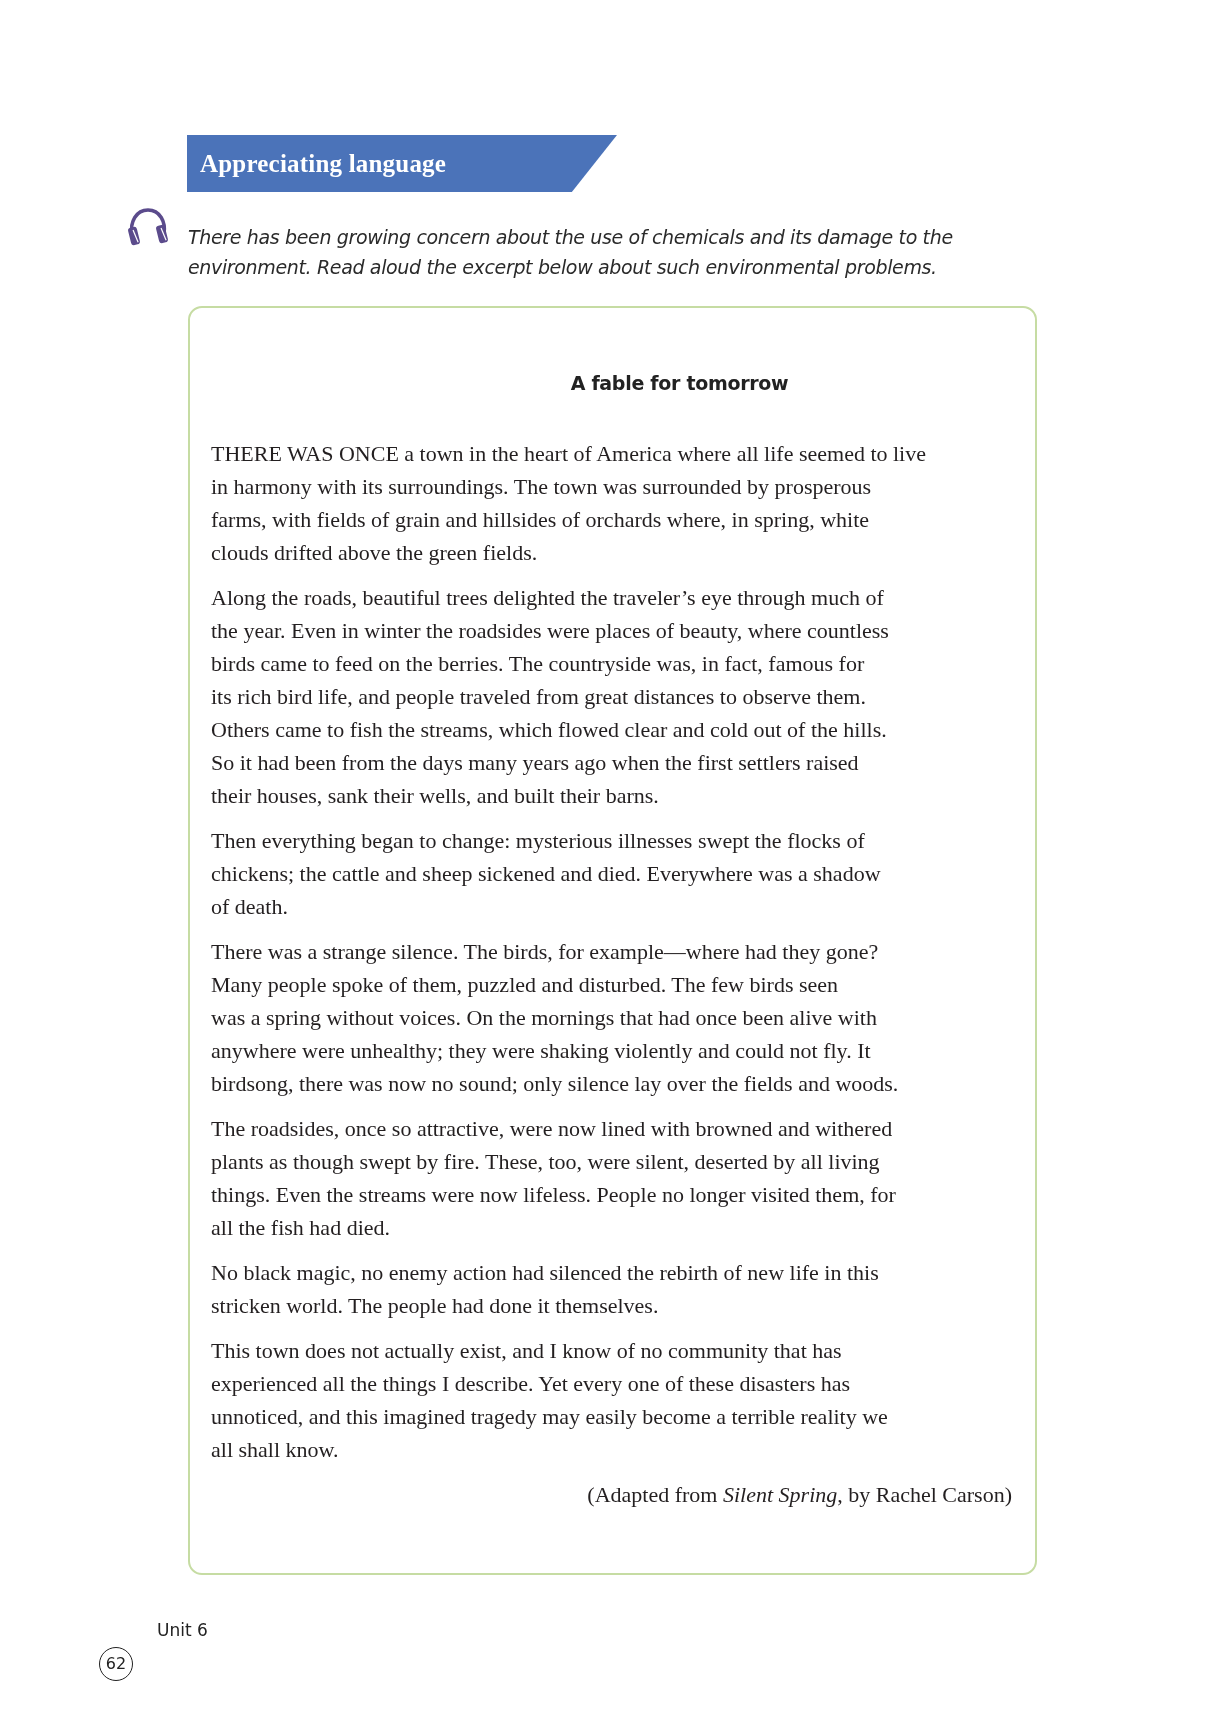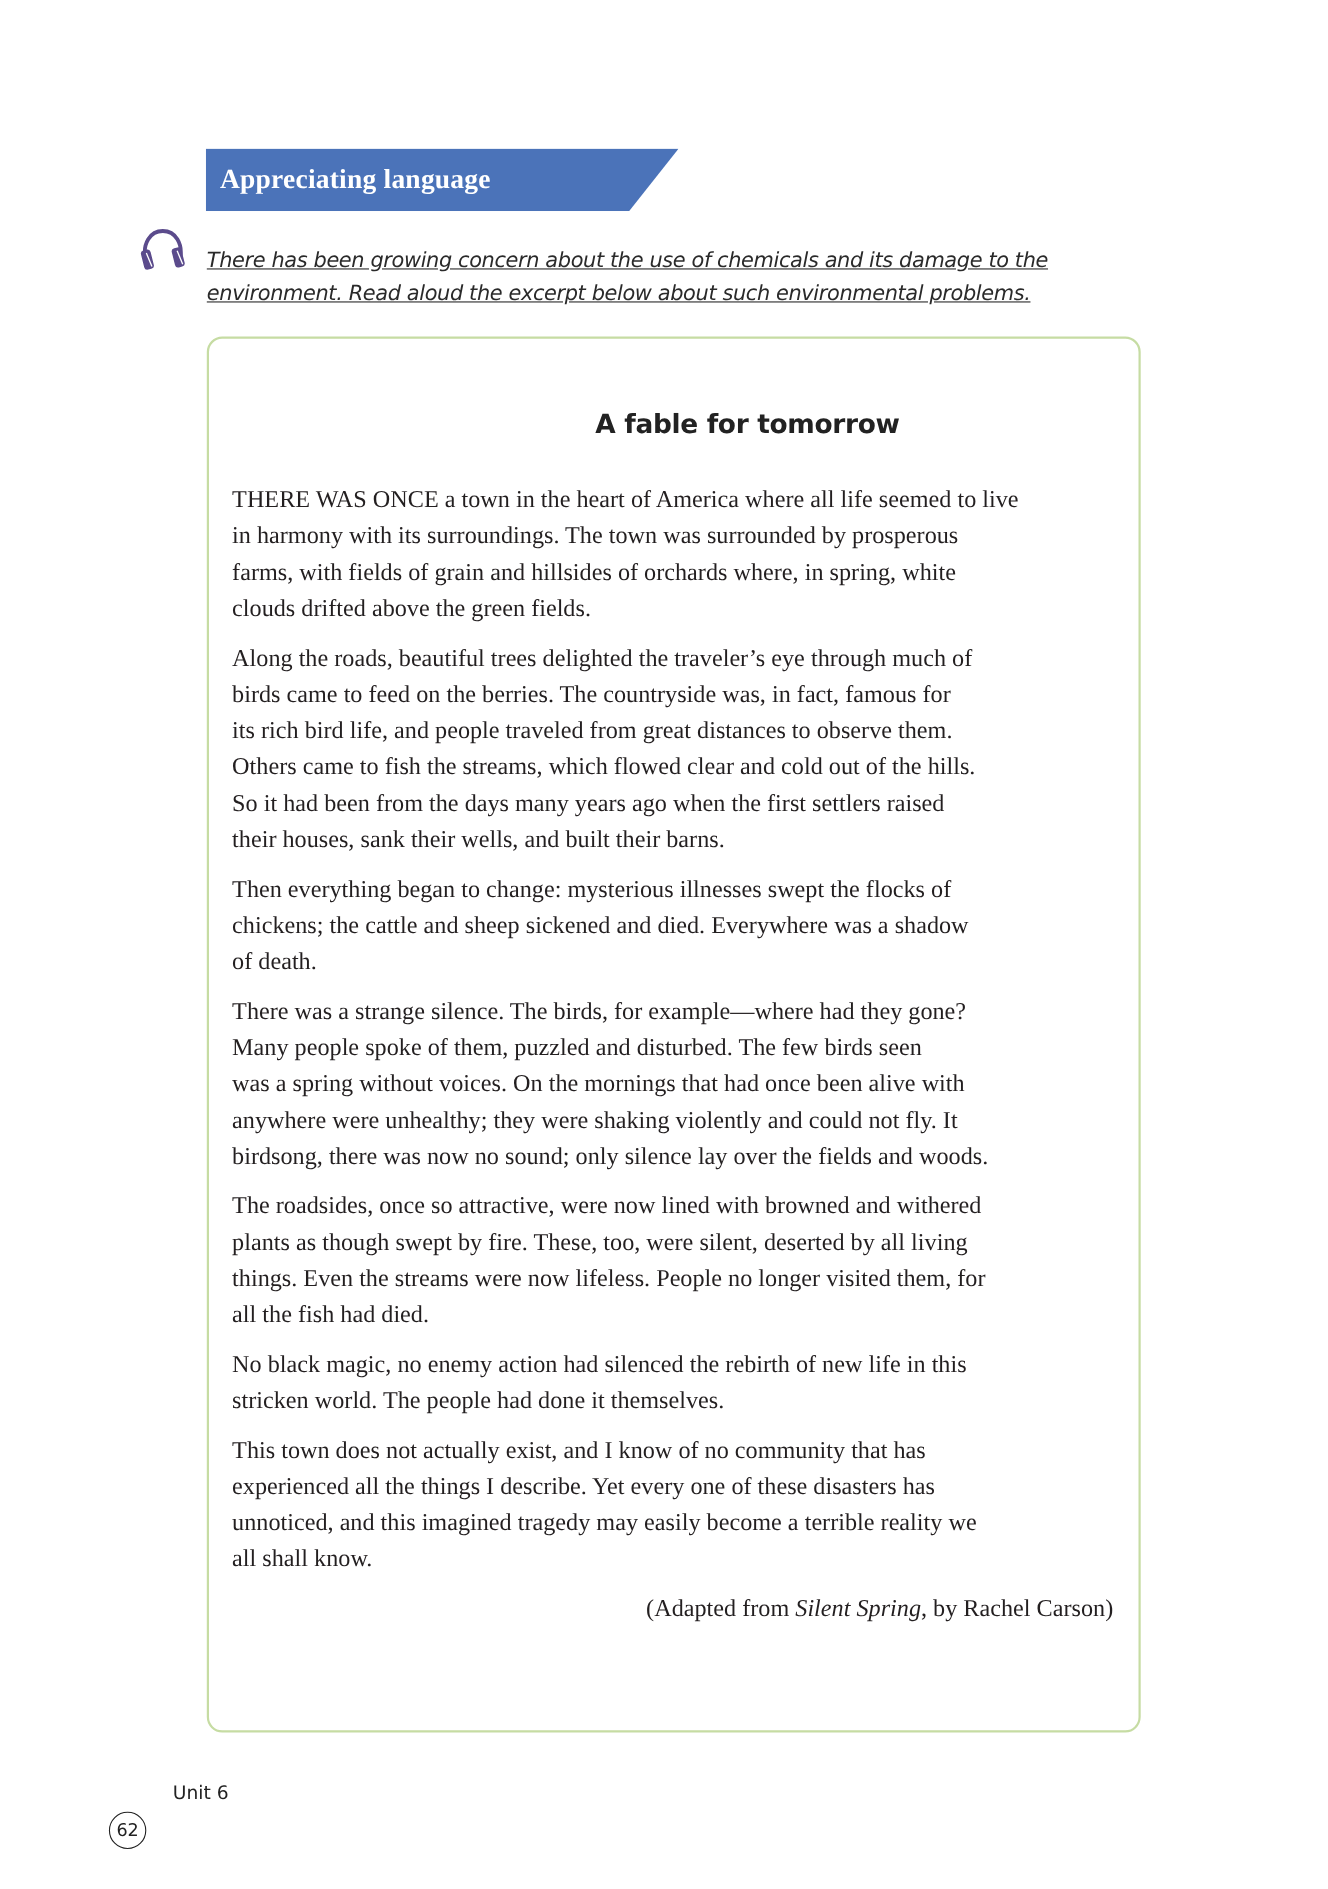--- a/index.html
+++ b/index.html
@@ -12,31 +12,31 @@
   .banner-title {
     position: absolute; left: 200px; top: 138px; height: 52px; line-height: 52px;
     font-family: "Liberation Serif", serif; font-weight: bold; font-size: 25px;
     color: #ffffff; letter-spacing: 0.2px; white-space: nowrap;
     transform: scaleX(1.0);
   }
   .headphones { position: absolute; left: 126px; top: 204px; width: 44px; height: 44px; }
   .intro {
     position: absolute; left: 188px; top: 222px; width: 880px;
     font-family: "DejaVu Sans", sans-serif; font-style: italic; font-size: 19px;
-    line-height: 30px; color: #2a2a2a; letter-spacing: -0.35px; text-decoration: underline;
+    line-height: 30px; color: #2a2a2a; letter-spacing: -0.35px;
   }
   .intro span { display: block; white-space: nowrap; }
   .excerpt-box {
     position: absolute; left: 188px; top: 306px; width: 849px; height: 1269px;
     border: 2px solid #c6dca3; border-radius: 14px; box-sizing: border-box;
     background: #ffffff;
   }
   .excerpt-title {
     position: absolute; left: 188px; top: 372px; width: 983px; text-align: center;
-    font-family: "DejaVu Sans", sans-serif; font-weight: bold; font-size: 24px;
+    font-family: "DejaVu Sans", sans-serif; font-weight: bold; font-size: 19px;
     color: #222222; letter-spacing: -0.3px;
   }
   .excerpt-body {
     position: absolute; left: 211px; top: 437px; width: 806px;
     font-family: "Liberation Serif", serif; font-size: 22px; line-height: 33px;
     color: #231f20;
   }
   .excerpt-body p { margin: 0 13px 12px 0; }
   .excerpt-body .line { display: block; white-space: nowrap; }
   .attribution {
@@ -78,20 +78,21 @@
 
 <div class="excerpt-body">
   <p>
     <span class="line">THERE WAS ONCE a town in the heart of America where all life seemed to live</span>
     <span class="line">in harmony with its surroundings. The town was surrounded by prosperous</span>
     <span class="line">farms, with fields of grain and hillsides of orchards where, in spring, white</span>
     <span class="line">clouds drifted above the green fields.</span>
   </p>
   <p>
     <span class="line">Along the roads, beautiful trees delighted the traveler’s eye through much of</span>
+    <span class="line">the year. Even in winter the roadsides were places of beauty, where countless</span>
     <span class="line">birds came to feed on the berries. The countryside was, in fact, famous for</span>
     <span class="line">its rich bird life, and people traveled from great distances to observe them.</span>
     <span class="line">Others came to fish the streams, which flowed clear and cold out of the hills.</span>
     <span class="line">So it had been from the days many years ago when the first settlers raised</span>
     <span class="line">their houses, sank their wells, and built their barns.</span>
   </p>
   <p>
     <span class="line">Then everything began to change: mysterious illnesses swept the flocks of</span>
     <span class="line">chickens; the cattle and sheep sickened and died. Everywhere was a shadow</span>
     <span class="line">of death.</span>

